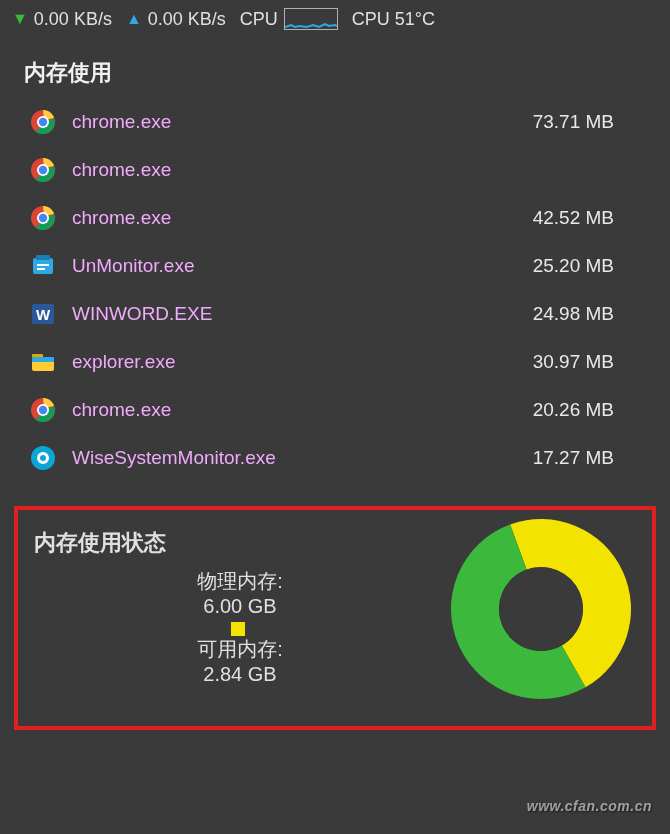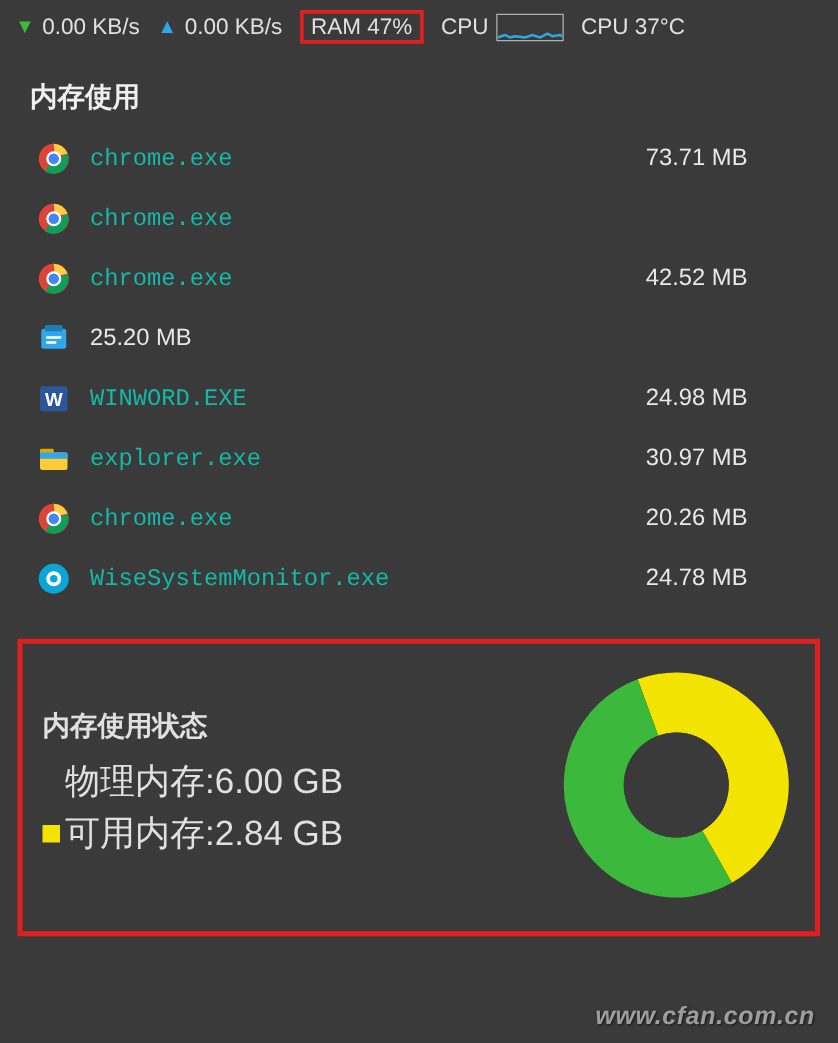--- a/index.html
+++ b/index.html
@@ -33,21 +33,21 @@
     .cpu-graph {
       width: 54px;
       height: 22px;
       border: 1px solid #b0b0b0;
       position: relative;
       overflow: hidden;
       display: inline-block;
     }
     .cpu-graph svg { position: absolute; bottom: 0; left: 0; }
     .panel {
-      padding: 14px 36px 2px 24px;
+      padding: 14px 20px 2px 24px;
     }
     .section-title {
       font-size: 22px;
       font-weight: bold;
       margin: 6px 0 10px 0;
       color: #f0f0f0;
     }
     .process-list { }
     .process-row {
       display: flex;
@@ -57,93 +57,91 @@
     }
     .process-row .proc-icon {
       width: 26px;
       height: 26px;
       margin-right: 16px;
       flex: 0 0 26px;
       display: flex;
       align-items: center;
       justify-content: center;
     }
-    .process-row .proc-name { flex: 1; color: #14b8a6; font-family: Liberation Mono, monospace; }
+    .process-row .proc-name { flex: 1; color: #f0abfc; }
     .process-row .proc-mem  { color: #e8e8e8; min-width: 110px; text-align: right; padding-right: 30px;}
     .status-panel {
       margin: 22px 14px 0 14px;
       border: 4px solid #e02020;
-      padding: 18px 16px 22px 16px;
+      padding: 4px 16px 22px 16px;
       display: flex;
       align-items: center;
       position: relative;
     }
     .status-left { flex: 1; }
     .status-title {
       font-size: 22px;
       font-weight: bold;
       margin-bottom: 10px;
     }
     .status-line {
-      font-size: 28px;
+      font-size: 20px;
       margin: 4px 0;
       display: flex;
       align-items: center;
+      flex-direction: column;
     }
     .swatch {
       width: 14px;
       height: 14px;
       display: inline-block;
       margin-right: 4px;
     }
     .swatch.green { background: #3cb83c; }
     .swatch.yellow { background: #f2e400; }
     .donut-wrap {
       width: 190px;
       height: 190px;
       position: relative;
     }
     .watermark {
       position: absolute;
       right: 18px;
-      bottom: 9px;
-      font-size: 20px;
+      bottom: 20px;
+      font-size: 14px;
       font-style: italic;
       font-weight: bold;
       color: rgba(255,255,255,0.55);
       text-shadow: 1px 1px 2px rgba(0,0,0,0.6);
       letter-spacing: 0.5px;
       text-align: right;
     }
   </style>
 </head>
 <body>
 
 <div class="topbar">
   <div class="topitem">
     <span class="arrow-down">▼</span>
     <span>0.00 KB/s</span>
   </div>
   <div class="topitem">
     <span class="arrow-up">▲</span>
     <span>0.00 KB/s</span>
   </div>
-  <div class="topitem red-box">
-    <span>RAM 47%</span>
-  </div>
   <div class="topitem">
     <span>CPU</span>
     <span class="cpu-graph">
       <svg width="54" height="22" viewBox="0 0 54 22">
         <polyline points="0,20 6,18 10,20 14,19 22,20 28,18 34,20 40,17 44,19 50,18 54,20" stroke="#2fa8e8" stroke-width="2" fill="none"></polyline>
       </svg>
     </span>
   </div>
   <div class="topitem">
-    <span>CPU 37°C</span>
+    <span>CPU 51°C</span>
   </div>
 </div>
 
 <div class="panel">
   <div class="section-title">内存使用</div>
   <div class="process-list" id="process-list">
       <div class="process-row">
         <span class="proc-icon">
           <svg viewBox="0 0 26 26">
             <circle cx="13" cy="13" r="12" fill="#db4437"></circle>
@@ -183,20 +181,21 @@
       </div>
       <div class="process-row">
         <span class="proc-icon">
           <svg viewBox="0 0 26 26">
             <rect x="3" y="5" width="20" height="16" rx="2" fill="#2fa8e8"></rect>
             <rect x="6" y="2" width="14" height="5" rx="1" fill="#1a7db5"></rect>
             <rect x="7" y="11" width="12" height="2" fill="#fff"></rect>
             <rect x="7" y="15" width="8" height="2" fill="#fff"></rect>
           </svg>
         </span>
+        <span class="proc-name">UnMonitor.exe</span>
         <span class="proc-mem">25.20 MB</span>
       </div>
       <div class="process-row">
         <span class="proc-icon">
           <svg viewBox="0 0 26 26">
             <rect x="2" y="3" width="22" height="20" rx="2" fill="#2b579a"></rect>
             <text x="13" y="19" text-anchor="middle" font-size="15" font-weight="bold" fill="#fff" font-family="Arial">W</text>
           </svg>
         </span>
         <span class="proc-name">WINWORD.EXE</span>
@@ -228,21 +227,21 @@
       </div>
       <div class="process-row">
         <span class="proc-icon">
           <svg viewBox="0 0 26 26">
             <circle cx="13" cy="13" r="12" fill="#0aa7d6"></circle>
             <circle cx="13" cy="13" r="6" fill="#fff"></circle>
             <circle cx="13" cy="13" r="3" fill="#0aa7d6"></circle>
           </svg>
         </span>
         <span class="proc-name">WiseSystemMonitor.exe</span>
-        <span class="proc-mem">24.78 MB</span>
+        <span class="proc-mem">17.27 MB</span>
       </div>
     </div>
 </div>
 
 <div class="status-panel">
   <div class="status-left">
     <div class="status-title">内存使用状态</div>
     <div class="status-line">
       <span style="width:18px"></span>
       <span>物理内存:</span>

